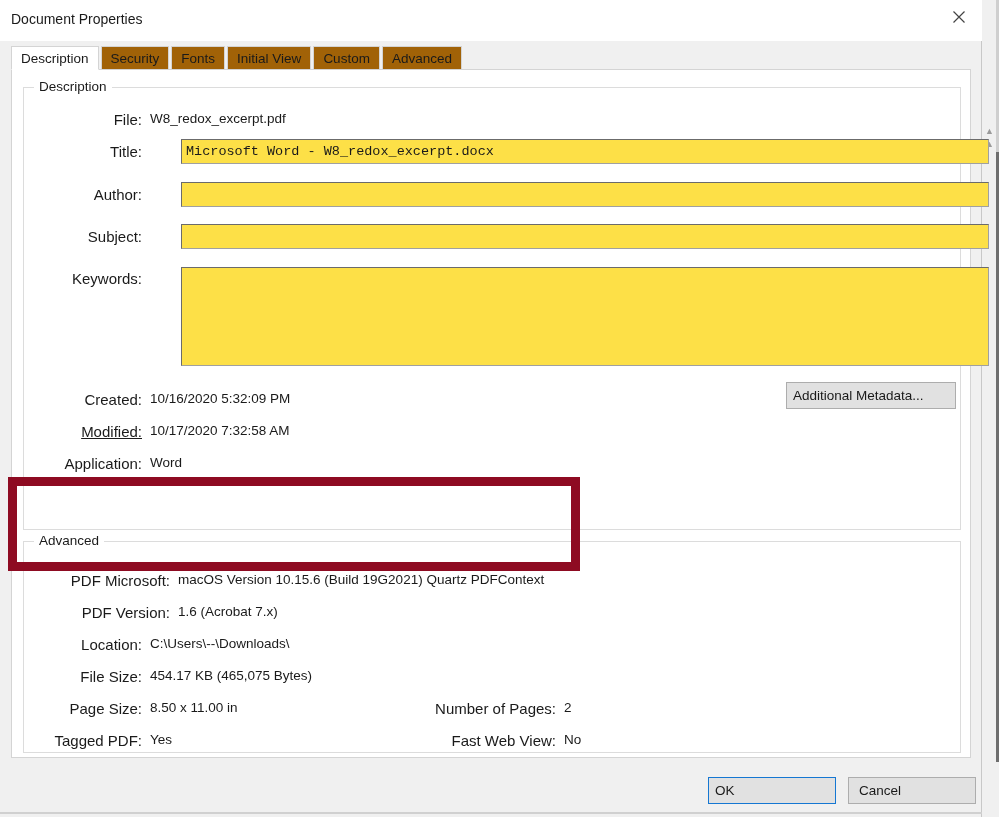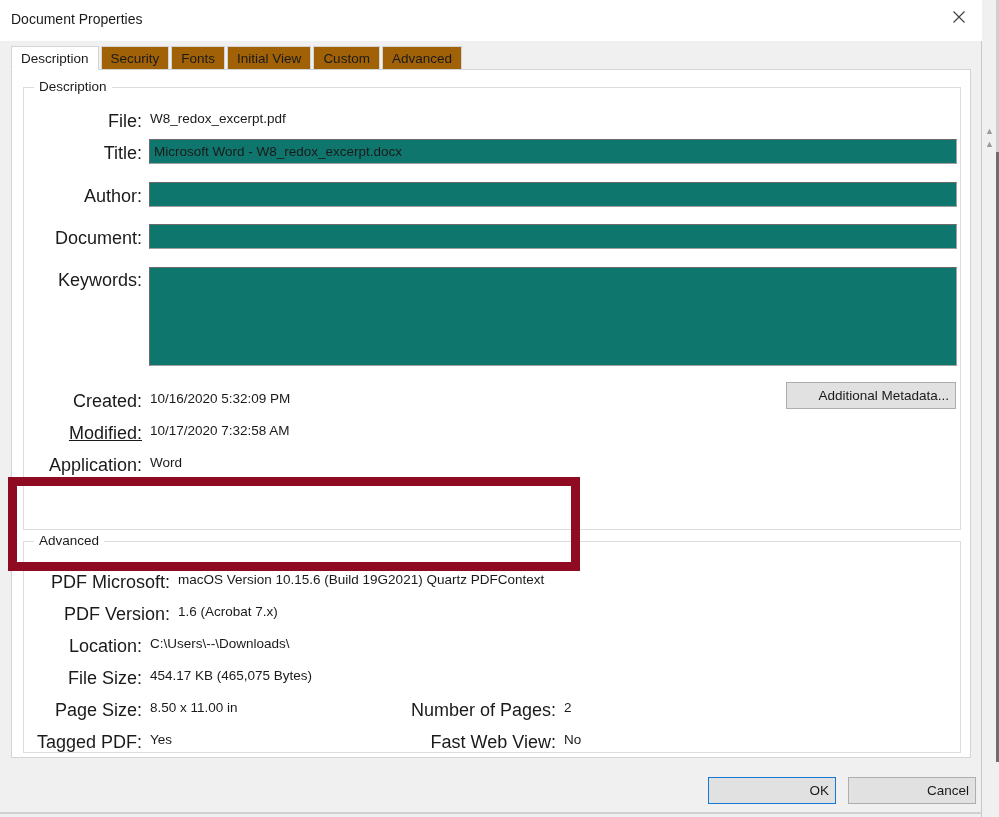--- a/index.html
+++ b/index.html
@@ -168,59 +168,60 @@
     left: 11px;
     top: 471px;
     width: 938px;
     height: 212px;
   }
 
   
   .field-label {
     position: absolute;
     text-align: right;
-    font-size: 18px;
+    font-size: 15px;
     color: #1a1a1a;
     white-space: nowrap;
   }
   .field-static {
     position: absolute;
     font-size: 13.5px;
     color: #1a1a1a;
     white-space: nowrap;
   }
   .textinput {
     position: absolute;
-    background: #0f766e;
+    background: #fde047;
     border: 1px solid #a0a0a0;
     border-top-color: #6b6b6b;
     border-left-color: #6b6b6b;
     box-sizing: border-box;
-    font-family: Liberation Sans, sans-serif;
+    font-family: Liberation Mono, monospace;
     font-size: 13.5px;
     color: #1a1a1a;
     padding: 0 4px;
     outline: none;
+    margin-left: 32px;
   }
   textarea.textinput {
     padding: 3px 4px;
     resize: none;
     line-height: 17px;
   }
 
   
   .btn {
     position: absolute;
     background: #e1e1e1;
     border: 1px solid #adadad;
     box-sizing: border-box;
     font-family: "Liberation Sans", sans-serif;
     font-size: 13.5px;
     color: #1a1a1a;
-    text-align: right;
+    text-align: left;
     cursor: pointer;
     white-space: nowrap;
   }
   .btn.focused {
     border: 1px solid #14b8a6;
   }
 
   
   #bottom-sep {
     position: absolute;
@@ -279,21 +280,21 @@
 
       <div class="field-label" style="left:0px; top:23px; width:118px;">File:</div>
       <div class="field-static" style="left:126px; top:23px;">W8_redox_excerpt.pdf</div>
 
       <div class="field-label" style="left:0px; top:55px; width:118px;">Title:</div>
       <input class="textinput" type="text" style="left: 125px; top: 51px; width: 808px; height: 25px;" value="Microsoft Word - W8_redox_excerpt.docx">
 
       <div class="field-label" style="left:0px; top:98px; width:118px;">Author:</div>
       <input class="textinput" type="text" style="left: 125px; top: 94px; width: 808px; height: 25px;" value="">
 
-      <div class="field-label" style="left:0px; top:140px; width:118px;">Document:</div>
+      <div class="field-label" style="left:0px; top:140px; width:118px;">Subject:</div>
       <input class="textinput" type="text" style="left: 125px; top: 136px; width: 808px; height: 25px;" value="">
 
       <div class="field-label" style="left:0px; top:182px; width:118px;">Keywords:</div>
       <textarea class="textinput" style="left: 125px; top: 179px; width: 808px; height: 99px;"></textarea>
 
       <div class="field-label" style="left:0px; top:303px; width:118px;">Created:</div>
       <div class="field-static" style="left:126px; top:303px;">10/16/2020 5:32:09 PM</div>
 
       <div class="field-label" style="left:0px; top:335px; width:118px;text-decoration:underline;">Modified:</div>
       <div class="field-static" style="left:126px; top:335px;">10/17/2020 7:32:58 AM</div>

